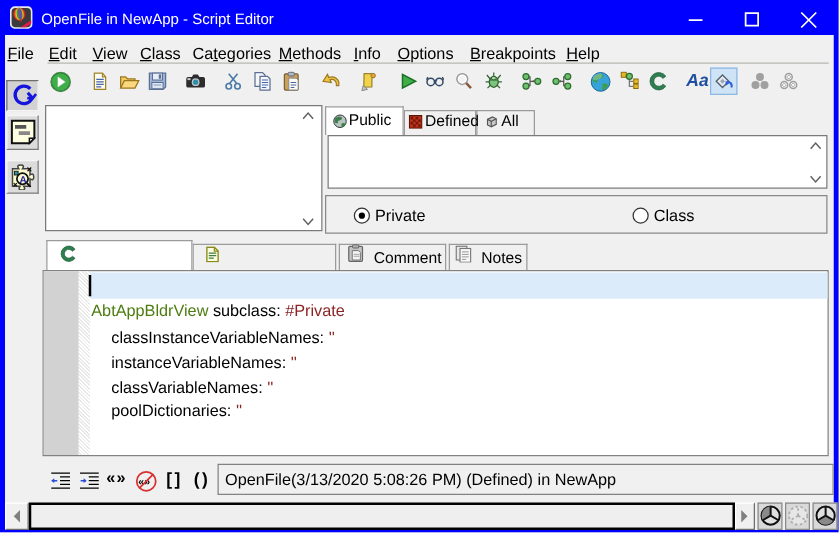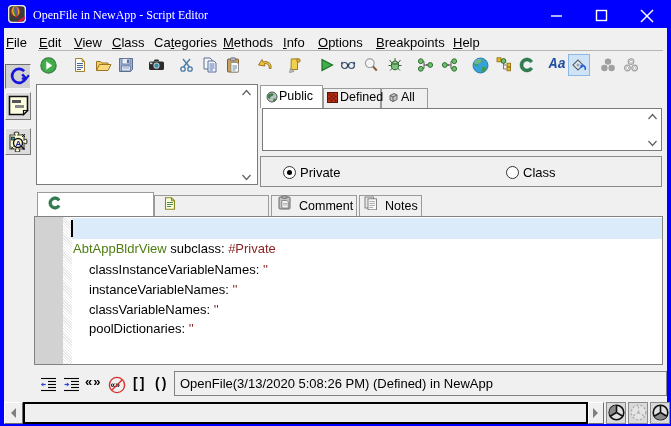--- a/index.html
+++ b/index.html
@@ -3,21 +3,21 @@
 <meta charset="utf-8">
 <style>
 * { margin:0; padding:0; box-sizing:border-box; }
 html,body { width:671px; height:426px; overflow:hidden; }
 body { font-family:"Liberation Sans", sans-serif; background:#f0f0f0; }
 .win { position:relative; width:671px; height:426px; background:#f0f0f0; }
 .abs { position:absolute; }
 svg.abs { z-index:6; }
 
 .title { left:0; top:0; width:671px; height:28px; background:#0000fe; }
-.titletext { left:33px; top:8px; color:#fff; font-size:12px; white-space:nowrap;font-family:Liberation Serif, serif; }
+.titletext { left:33px; top:8px; color:#fff; font-size:12px; white-space:nowrap; }
 
 .bl { left:0; top:28px; width:4px; height:396px; background:#0000fe; }
 .br { left:667px; top:28px; width:4px; height:396px; background:#0000fe; }
 .bb { left:0; top:424px; width:671px; height:2px; background:#0000fe; }
 
 .menu { top:35px; font-size:13px; color:#000; white-space:nowrap; }
 
 .tbline { left:38px; top:50px; width:625px; height:1px; background:#b9b6b2; }
 .ti { position:absolute; top:57px; }
 
@@ -226,21 +226,21 @@
         <path d="M8.5 8 h3"></path>
       </g>
     <rect x="2" y="0.8" width="4" height="4" fill="#e8b820" stroke="#8a6a10" stroke-width="0.8"></rect>
     <circle cx="8.5" cy="4" r="2.4" fill="#6fbf6f" stroke="#2e6e2e" stroke-width="1"></circle>
     <rect x="12" y="6.2" width="3.6" height="3.6" fill="#e8b820" stroke="#8a6a10" stroke-width="0.8"></rect>
     <rect x="12" y="10.2" width="3.6" height="3.6" fill="#e8b820" stroke="#8a6a10" stroke-width="0.8"></rect>
   </svg>
   <svg class="ti" style="left:519px" width="16" height="16" viewBox="0 0 16 16">
     <path d="M13.7 4 A7 7 0 1 0 13.7 12 L11.3 10.3 A4 4 0 1 1 11.3 5.7 Z" fill="#2e7e50" stroke="#1a5a36" stroke-width="0.5"></path>
   </svg>
-  <div class="abs" style="left:549px;top:56px;font-size:14px;font-style:italic;font-weight:bold;color:#1f4f9f;font-family:Liberation Mono, monospace">Aa</div>
+  <div class="abs" style="left:549px;top:56px;font-size:14px;font-style:italic;font-weight:bold;color:#1f4f9f;font-family:Liberation Sans, sans-serif">Aa</div>
   <div class="abs" style="left:568px;top:54px;width:22px;height:22px;background:#cfe3f7;border:1px solid #8cb8e2"></div>
   <svg class="ti" style="left:571px;top:57px" width="16" height="16" viewBox="0 0 16 16">
     <path d="M2 8 L7 3 L12 8 L7 13 Z" fill="#e8ecf2" stroke="#55606e" stroke-width="1.1"></path>
     <path d="M7 6 L9 8 L7 10 L5 8 Z" fill="#9aa6b4"></path>
     <path d="M10 9 q4 0 3.5 4 l1.5 0 q1 -5 -4 -5.5 z" fill="#2b5fd8"></path>
     <path d="M9.5 7.5 l0 4 3 -2 z" fill="#2b5fd8"></path>
   </svg>
   <svg class="ti" style="left:600px" width="16" height="16" viewBox="0 0 16 16">
     <circle cx="8" cy="4.6" r="3.2" fill="#a0a0a0"></circle>
     <circle cx="4.4" cy="11" r="3.2" fill="#a0a0a0"></circle>

